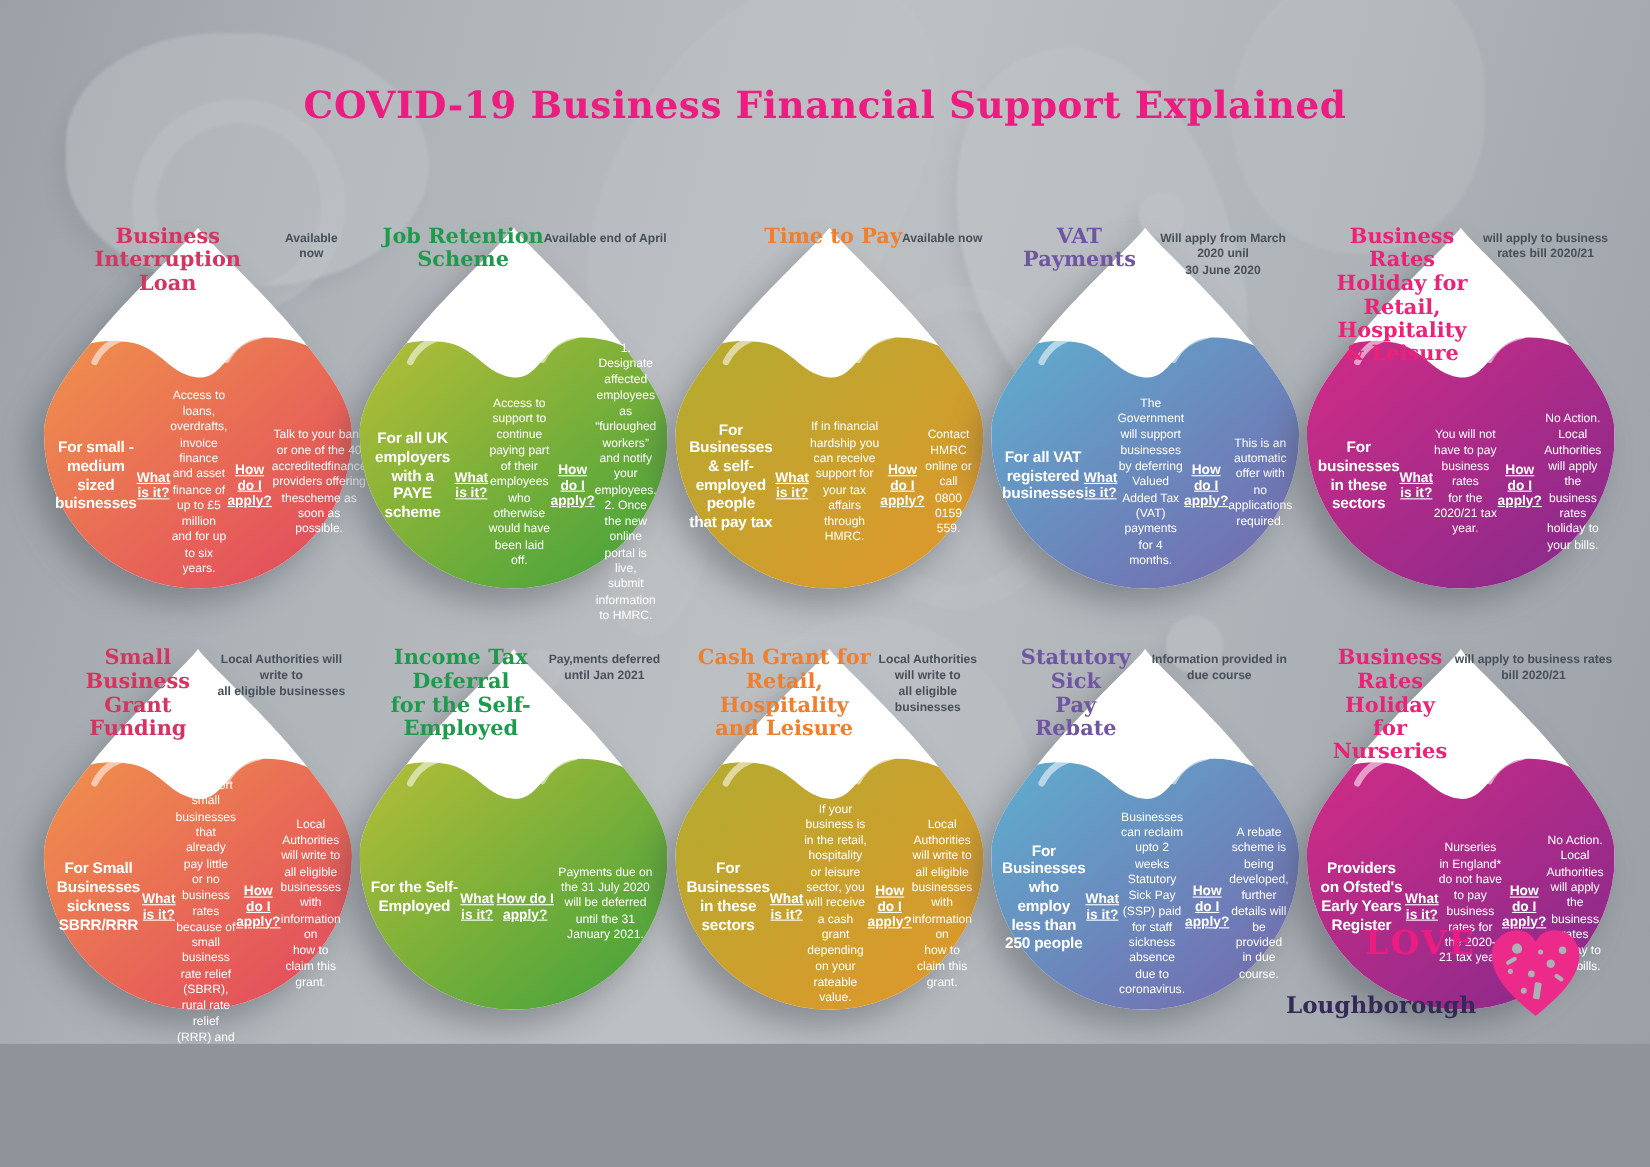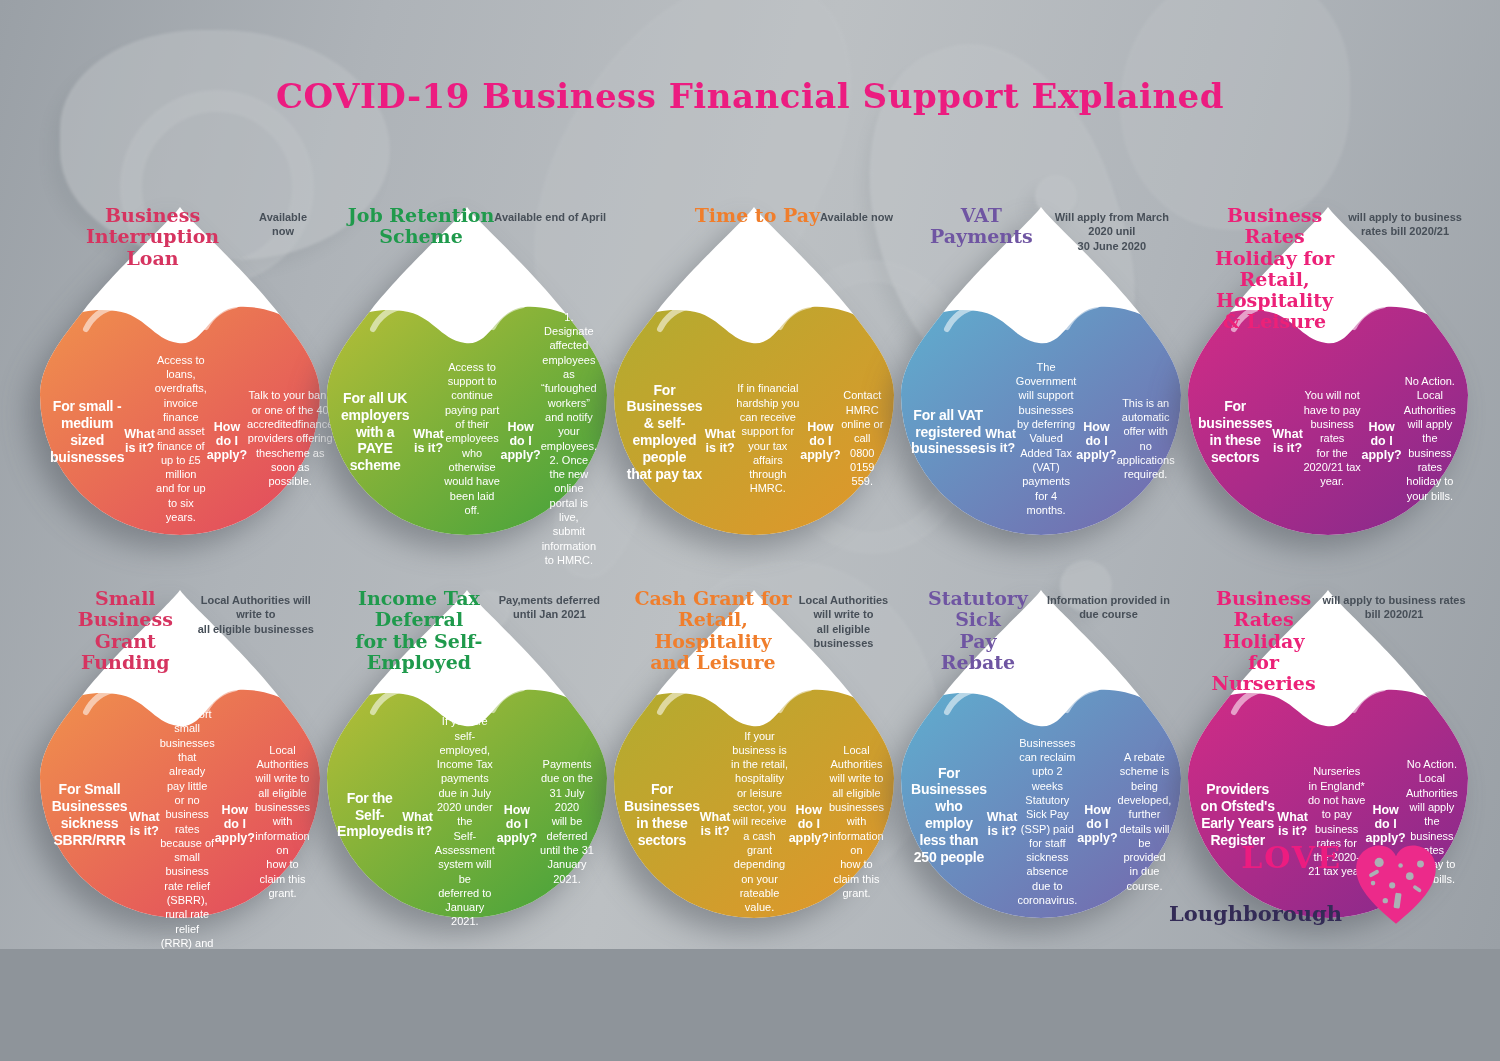--- a/index.html
+++ b/index.html
@@ -32,21 +32,21 @@
   .drop-title { font-family:"DejaVu Serif", serif; font-weight:bold; font-size:19px;
                 line-height:1.12; color:var(--tc,#333); white-space:pre-line; }
   .drop-sub { margin-top:5px; font-size:11px; font-weight:bold; color:#474f58;
               line-height:1.3; white-space:pre-line; }
 
   .body-zone { position:absolute; left:10px; right:10px; top:134px; bottom:10px;
                display:flex; flex-direction:row; align-items:center;
                text-align:center; color:#ffffff; }
   .drop-banner { font-weight:bold; font-size:14px; line-height:1.2;
                  letter-spacing:-.2px; white-space:pre-line; }
-  .sec-head { margin-top:17px; font-weight:bold; font-size:12.5px; }
+  .sec-head { margin-top:17px; font-weight:bold; font-size:12.5px;text-decoration:underline; }
   .sec-text { margin-top:13px; font-size:11px; line-height:1.3; white-space:pre-line; }
 
   .logo { position:absolute; right:58px; bottom:20px; display:flex;
           align-items:flex-end; gap:8px; }
   .logo-text { display:flex; flex-direction:column; align-items:flex-end; padding-bottom:4px;gap:26px; }
   .logo-love { font-family:"DejaVu Serif", serif; font-weight:bold; font-size:30px;
                letter-spacing:2px; line-height:1; }
   .logo-city { font-family:"DejaVu Serif", serif; font-weight:bold; font-size:21px;
                line-height:1.1; margin-top:3px; }
 </style>
@@ -273,24 +273,20 @@
       </g>
     </svg>
     <div class="top-zone">
       <div class="drop-title">Income Tax Deferral
 for the Self-Employed</div>
       <div class="drop-sub">Pay,ments deferred until Jan 2021</div>
     </div>
     <div class="body-zone">
       <div class="drop-banner">For the Self-Employed</div>
       <div class="sec-head">What is it?</div>
-      <div class="sec-text">If you are self-employed, Income Tax
-payments due in July 2020 under the
-Self-Assessment system will be
-deferred to January 2021.</div>
       <div class="sec-head">How do I apply?</div>
       <div class="sec-text">Payments due on the 31 July 2020
 will be deferred until the 31
 January 2021.</div>
     </div>
   </div>
 
   <div class="card" style="left: 614px; top: 588px; --tc: #F07E2C;">
     <svg class="drop-svg" viewBox="0 0 280 330">
       <path d="M140,2 C148,14 200,60 236,105 C258,133 280,160 280,190 A140,140 0 1 1 0,190 C0,160 22,133 44,105 C80,60 132,14 140,2 Z" fill="#ffffff"></path>

